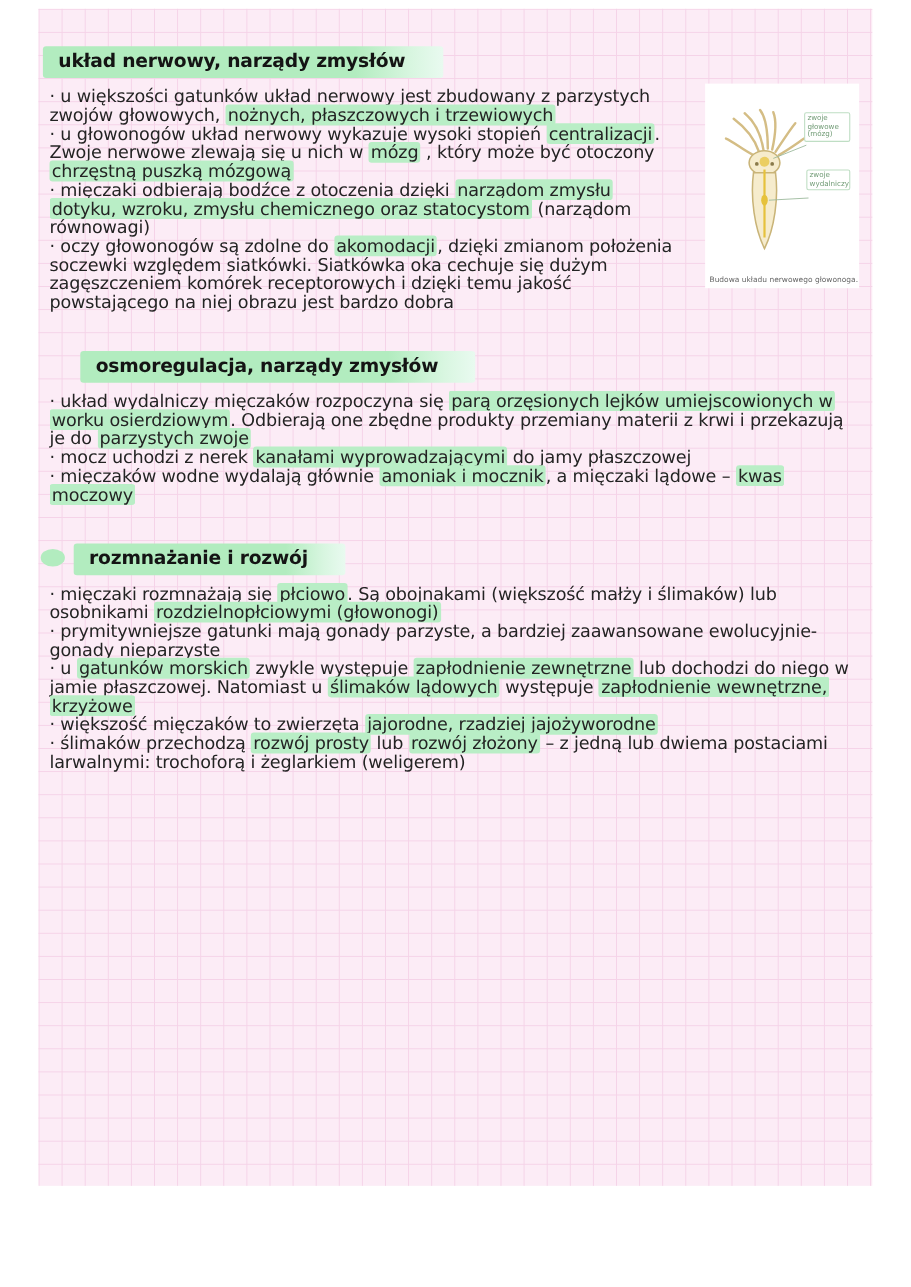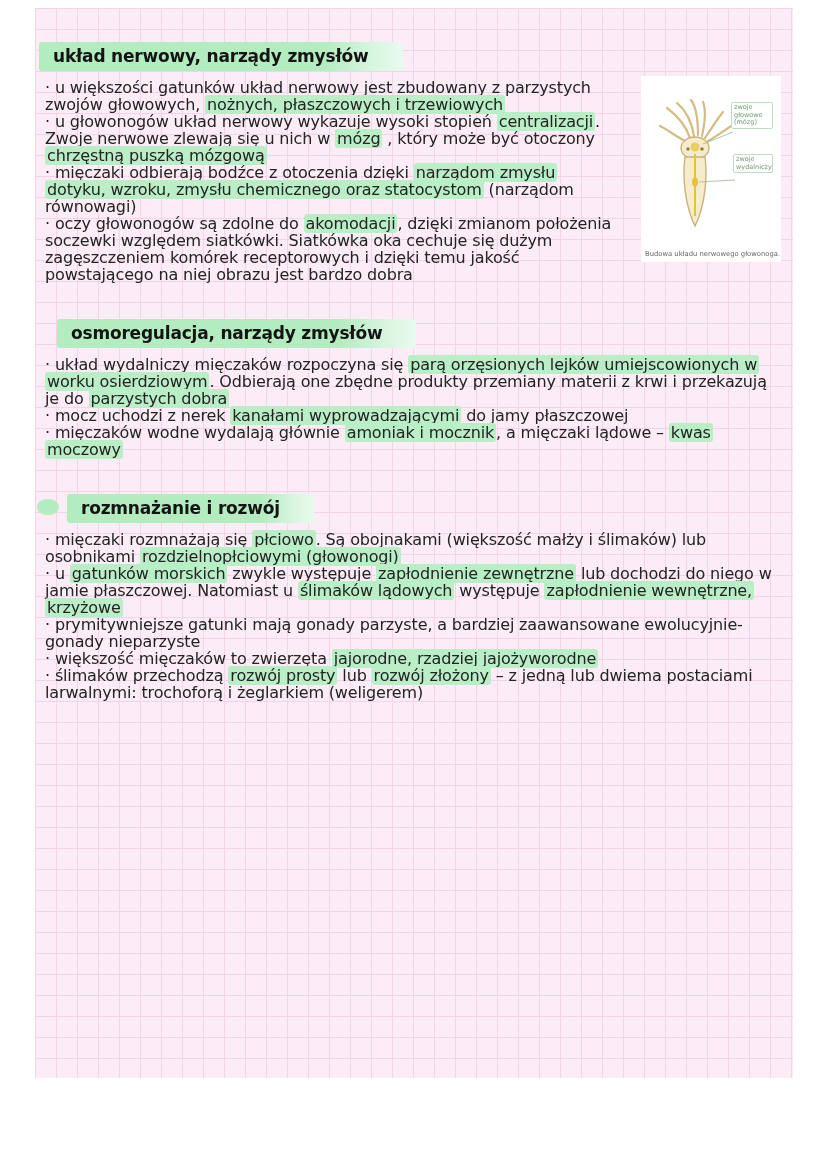--- a/index.html
+++ b/index.html
@@ -10,21 +10,21 @@
         background-image:linear-gradient(#f5d3e8 1px,transparent 1px),
                          linear-gradient(90deg,#f5d3e8 1px,transparent 1px);
         background-size:21px 21px;
         padding:34px 12px 0 10px;box-sizing:border-box;}
   .section{position:relative;}
   .section + .section{margin-top:36px;}
   .header-pill{display:inline-block;
         background:linear-gradient(90deg,#b2ecbf 0%,#b2ecbf 78%,#d8f6e0 92%,#e9faf0 100%);
         border-radius:3px;padding:4px 34px 5px 14px;}
   .section:nth-child(1) .header-pill{margin-left:-6px;}
-  .section:nth-child(2) .header-pill{margin-left:12px;}
+  .section:nth-child(2) .header-pill{margin-left:28px;}
   .section:nth-child(3) .header-pill{margin-left:22px;}
   .section:nth-child(3)::before{content:"";position:absolute;left:-8px;top:5px;width:22px;height:16px;
         border-radius:50%;background:#b2ecbf;}
   .section-title{display:inline;margin:0;font-size:17px;font-weight:bold;color:#141414;letter-spacing:-0.2px;}
   .bullets{margin:8px 0 0 0;}
   .section:nth-child(1) .bullets{margin-right:168px;}
   .bullet{margin:0;font-size:16px;line-height:17px;color:#232323;letter-spacing:-0.15px;}
   .bullet::before{content:"· ";}
   .hl{background:#b9eec6;border-radius:3px;padding:0 2px;
       -webkit-box-decoration-break:clone;box-decoration-break:clone;}
@@ -44,28 +44,28 @@
   <div class="page">
 
     <div id="sections">
         <section class="section"><div class="header-pill"><h2 class="section-title">układ nerwowy, narządy zmysłów</h2></div><div class="bullets">
             <p class="bullet"><span>u większości gatunków układ nerwowy jest zbudowany z parzystych zwojów głowowych, </span><span class="hl">nożnych, płaszczowych i trzewiowych</span></p>
             <p class="bullet"><span>u głowonogów układ nerwowy wykazuje wysoki stopień </span><span class="hl">centralizacji</span><span>. Zwoje nerwowe zlewają się u nich w </span><span class="hl">mózg</span><span> , który może być otoczony </span><span class="hl">chrzęstną puszką mózgową</span></p>
             <p class="bullet"><span>mięczaki odbierają bodźce z otoczenia dzięki </span><span class="hl">narządom zmysłu dotyku, wzroku, zmysłu chemicznego oraz statocystom</span><span> (narządom równowagi)</span></p>
             <p class="bullet"><span>oczy głowonogów są zdolne do </span><span class="hl">akomodacji</span><span>, dzięki zmianom położenia soczewki względem siatkówki. Siatkówka oka cechuje się dużym zagęszczeniem komórek receptorowych i dzięki temu jakość powstającego na niej obrazu jest bardzo dobra</span></p>
           </div></section>
         <section class="section"><div class="header-pill"><h2 class="section-title">osmoregulacja, narządy zmysłów</h2></div><div class="bullets">
-            <p class="bullet"><span>układ wydalniczy mięczaków rozpoczyna się </span><span class="hl">parą orzęsionych lejków umiejscowionych w worku osierdziowym</span><span>. Odbierają one zbędne produkty przemiany materii z krwi i przekazują je do </span><span class="hl">parzystych dobra</span></p>
+            <p class="bullet"><span>układ wydalniczy mięczaków rozpoczyna się </span><span class="hl">parą orzęsionych lejków umiejscowionych w worku osierdziowym</span><span>. Odbierają one zbędne produkty przemiany materii z krwi i przekazują je do </span><span class="hl">parzystych zwoje</span></p>
             <p class="bullet"><span>mocz uchodzi z nerek </span><span class="hl">kanałami wyprowadzającymi</span><span> do jamy płaszczowej</span></p>
             <p class="bullet"><span>mięczaków wodne wydalają głównie </span><span class="hl">amoniak i mocznik</span><span>, a mięczaki lądowe – </span><span class="hl">kwas moczowy</span></p>
           </div></section>
         <section class="section"><div class="header-pill"><h2 class="section-title">rozmnażanie i rozwój</h2></div><div class="bullets">
             <p class="bullet"><span>mięczaki rozmnażają się </span><span class="hl">płciowo</span><span>. Są obojnakami (większość małży i ślimaków) lub osobnikami </span><span class="hl">rozdzielnopłciowymi (głowonogi)</span></p>
+            <p class="bullet"><span>prymitywniejsze gatunki mają gonady parzyste, a bardziej zaawansowane ewolucyjnie-gonady nieparzyste</span></p>
             <p class="bullet"><span>u </span><span class="hl">gatunków morskich</span><span> zwykle występuje </span><span class="hl">zapłodnienie zewnętrzne</span><span> lub dochodzi do niego w jamie płaszczowej. Natomiast u </span><span class="hl">ślimaków lądowych</span><span> występuje </span><span class="hl">zapłodnienie wewnętrzne, krzyżowe</span></p>
-            <p class="bullet"><span>prymitywniejsze gatunki mają gonady parzyste, a bardziej zaawansowane ewolucyjnie-gonady nieparzyste</span></p>
             <p class="bullet"><span>większość mięczaków to zwierzęta </span><span class="hl">jajorodne, rzadziej jajożyworodne</span></p>
             <p class="bullet"><span>ślimaków przechodzą </span><span class="hl">rozwój prosty</span><span> lub </span><span class="hl">rozwój złożony</span><span> – z jedną lub dwiema postaciami larwalnymi: trochoforą i żeglarkiem (weligerem)</span></p>
           </div></section>
       </div>
 
     <div class="figure">
       <svg width="130" height="150" viewBox="0 0 130 150">
 
         <g fill="none" stroke="#d4bd85" stroke-width="2.2" stroke-linecap="round">
           <path d="M45,42 C40,27 30,18 22,12"></path>

